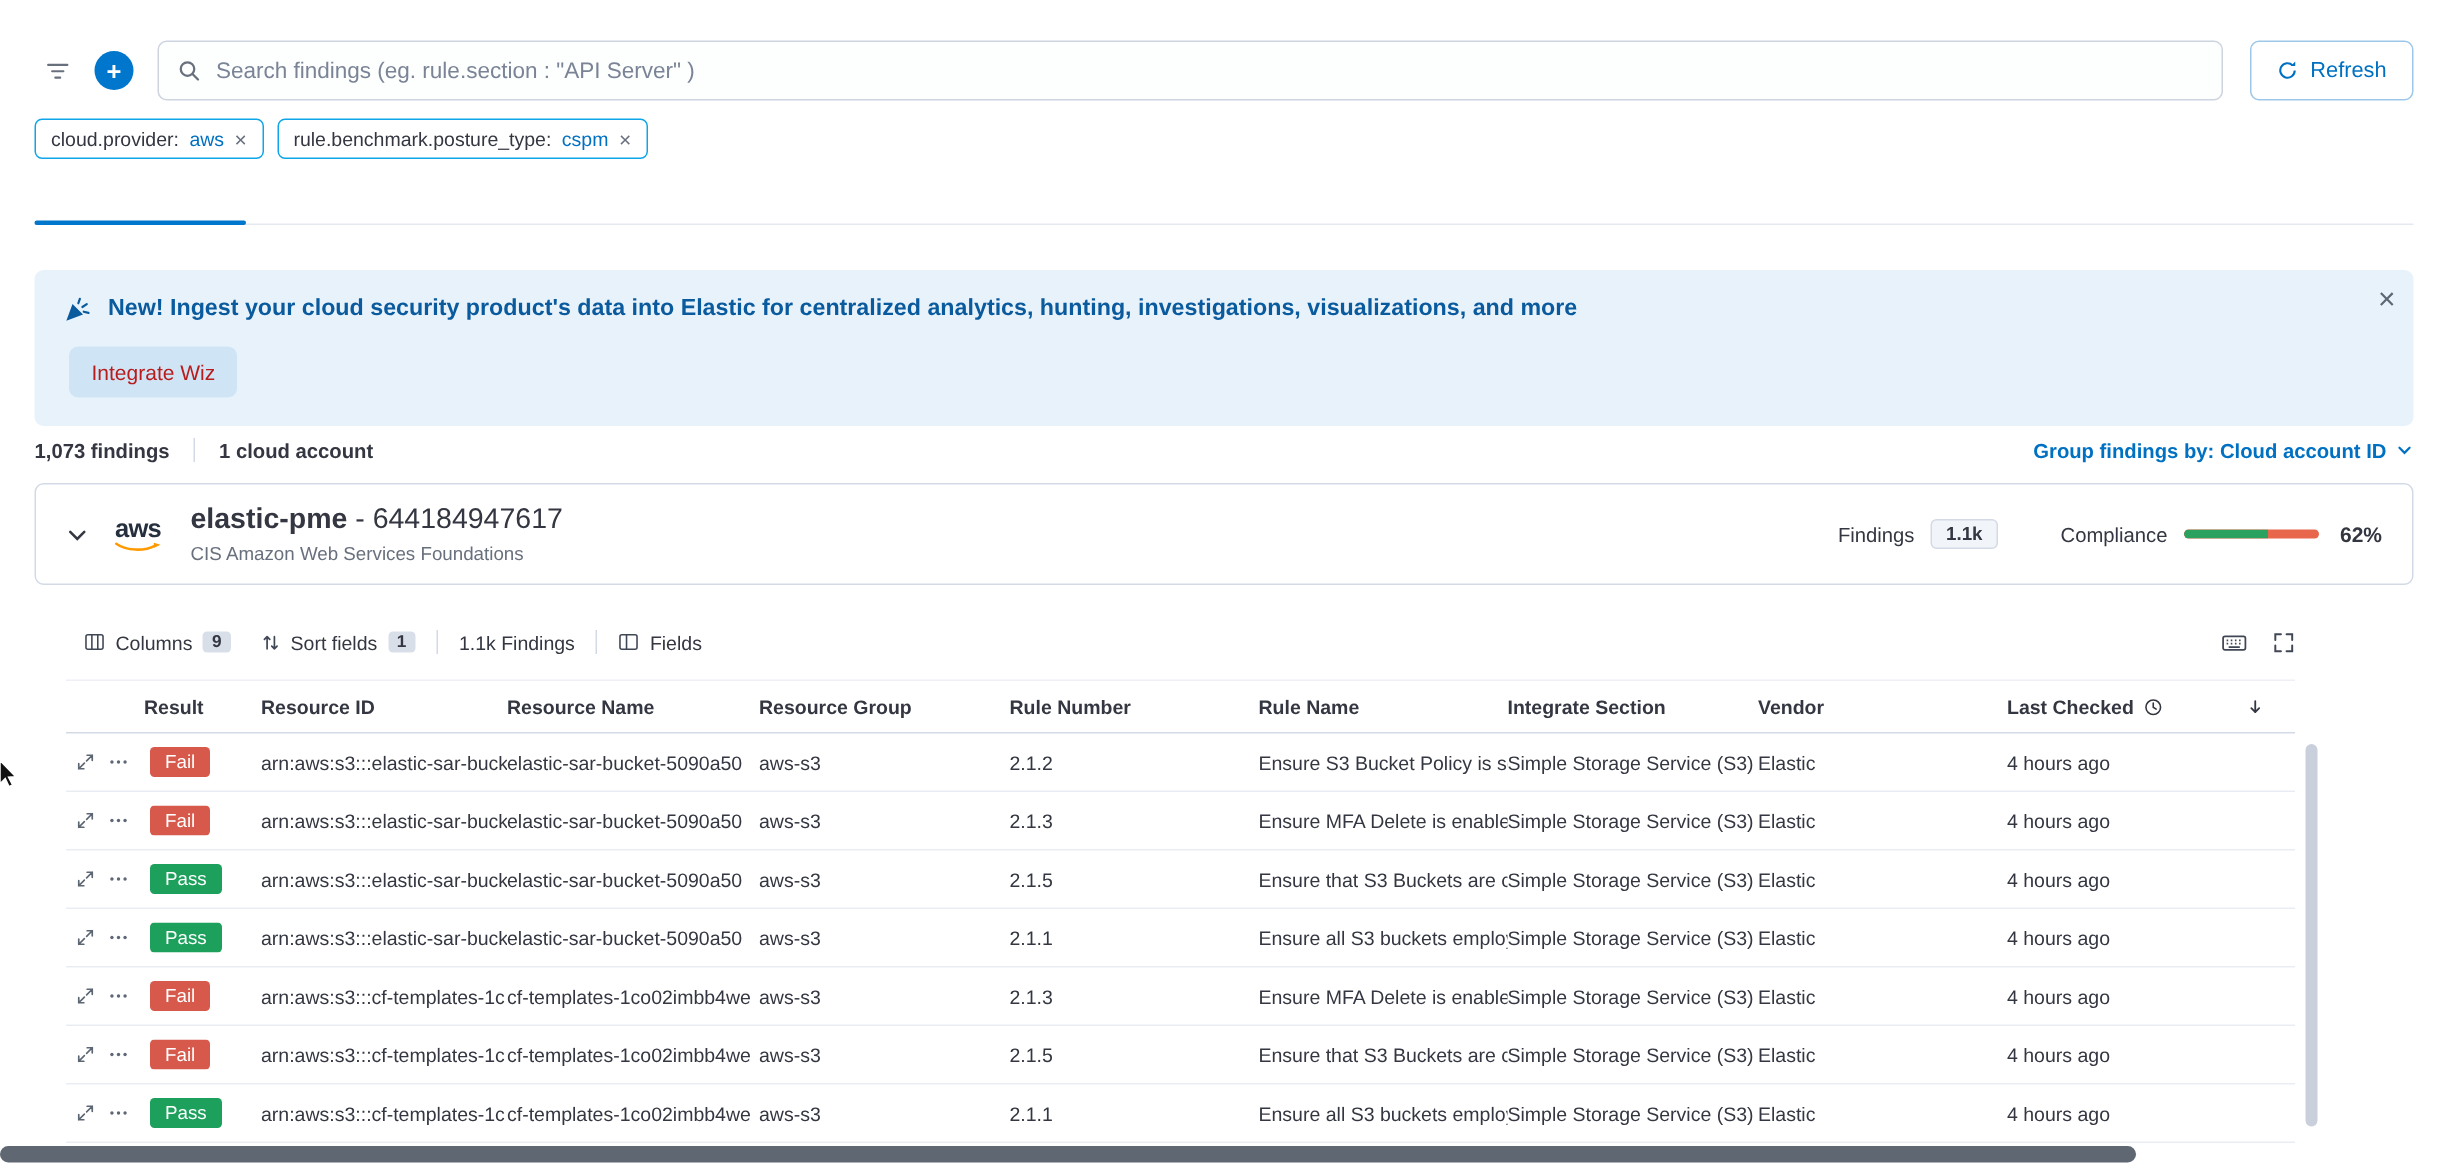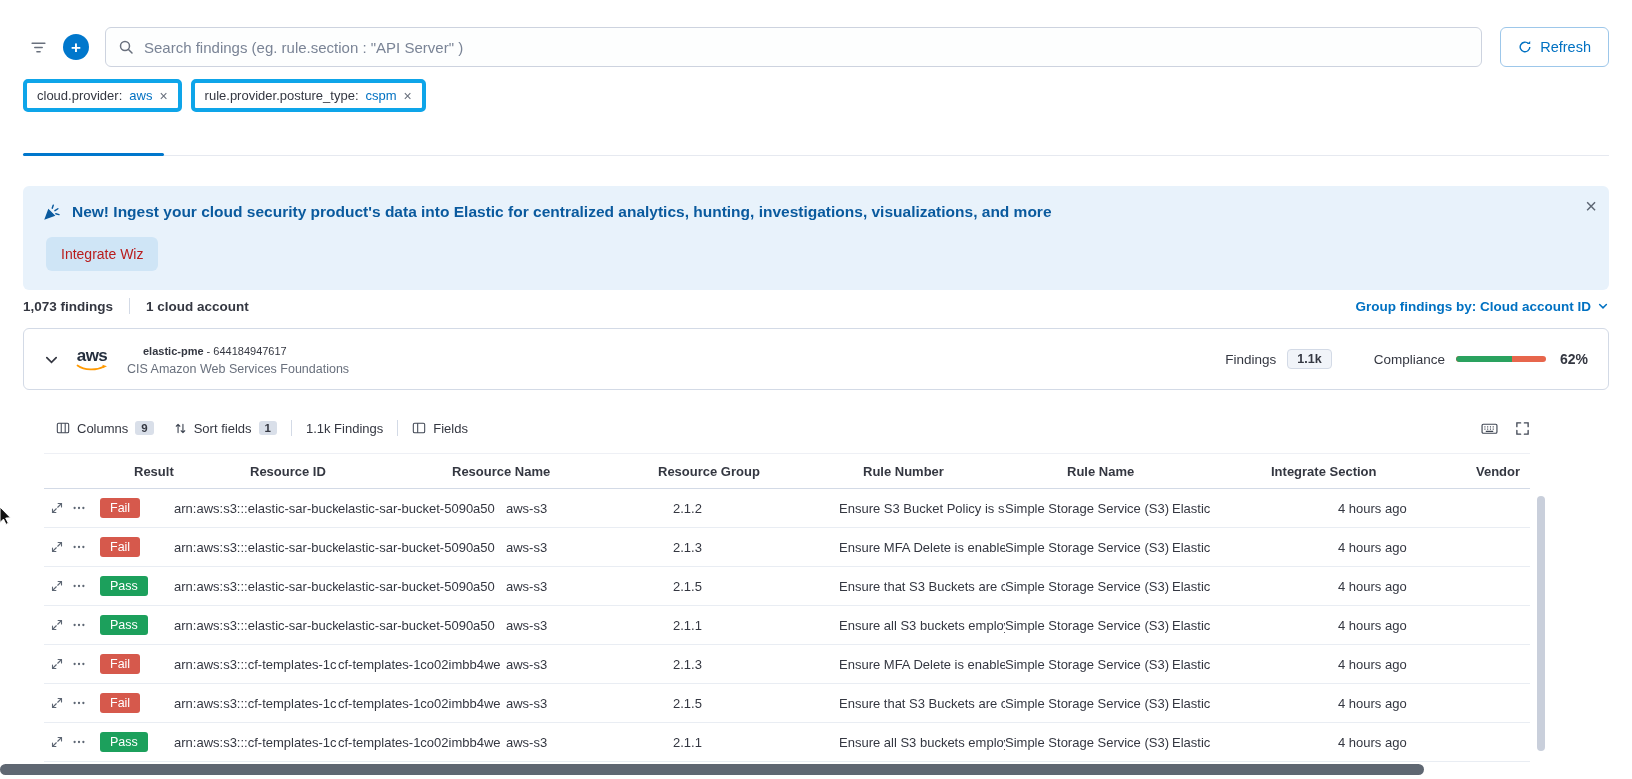--- a/index.html
+++ b/index.html
@@ -19,21 +19,21 @@
   .filter-btn { width:30px; height:30px; }
   .add-btn { width:26px; height:26px; border-radius:50%; background:#0077cc; color:#fff; font-size:17px; font-weight:700; line-height:1; }
   .search-box { flex:1; height:40px; display:flex; align-items:center; gap:10px; padding:0 12px; border:1px solid #cdd3df; border-radius:6px; background:#fdfefe; margin-left:6px; }
   .search-box input { flex:1; border:none; outline:none; background:transparent; font-family:inherit; font-size:15px; color:#343741; }
   .search-box input::placeholder { color:#7a8496; }
   .refresh-btn { height:40px; display:flex; align-items:center; gap:8px; padding:0 17px; margin-left:8px;
     border:1px solid #9dc7ea; border-radius:6px; background:#fff; color:#0071c2; font-size:14.5px; font-weight:500; cursor:pointer; }
 
   
   .filters-row { display:flex; gap:9px; margin-top:12px; }
-  .pill { display:flex; align-items:center; gap:7px; border:4px solid #0ea5e9; border-radius:5px; background:#fff; padding:5px 10px; font-size:13px; cursor:pointer; }
+  .pill { display:flex; align-items:center; gap:7px; border:1px solid #0ea5e9; border-radius:5px; background:#fff; padding:5px 10px; font-size:13px; cursor:pointer; }
   .pill .k { color:#343741; }
   .pill .v { color:#0071c2; font-weight:500; }
   .pill .x { color:#69707d; font-size:14px; line-height:1; cursor:pointer; }
 
   
   .tabstrip { margin-top:22px; height:22px; border-bottom:1px solid #e6e9f0; position:relative; }
   .active-tab { position:absolute; left:0; bottom:-1px; width:141px; height:22px; cursor:pointer; }
   .active-tab .underline { position:absolute; bottom:0; left:0; width:100%; height:3px; background:#0077cc; border-radius:2px; }
 
   
@@ -46,21 +46,21 @@
   .stats-row { margin-top:8px; display:flex; align-items:center; }
   .stat { font-size:13.5px; font-weight:600; color:#343741; }
   .v-div { width:1px; height:16px; background:#d3dae6; margin:0 16px; }
   .group-by { margin-left:auto; display:flex; align-items:center; gap:6px; color:#0071c2; font-size:13.5px; font-weight:600; cursor:pointer; }
 
   
   .account-card { margin-top:14px; border:1px solid #d3dae6; border-radius:6px; padding:13px 20px; display:flex; align-items:center; }
   .acc-chevron { margin-right:17px; cursor:pointer; display:flex; }
   .aws-logo { display:flex; flex-direction:column; align-items:center; margin-right:19px; }
   .aws-logo .t { font-weight:800; font-size:17px; letter-spacing:-0.5px; color:#252f3e; line-height:1; }
-  .acc-text .line1 { font-size:11px;margin-left:16px; }
+  .acc-text .line1 { font-size:19px; }
   .acc-text .nm { font-weight:700; }
   .acc-text .sub { margin-top:4px; font-size:12.5px; color:#69707d; }
   .acc-right { margin-left:auto; display:flex; align-items:center; }
   .fnd-group, .cmp-group { display:flex; align-items:center; gap:11px; font-size:13.5px; }
   .cmp-group { margin-left:42px; }
   .count-badge { background:#f1f4f9; border:1px solid #d3dae6; border-radius:4px; padding:2px 9px; font-size:12.5px; font-weight:600; }
   .cbar { width:90px; height:6px; border-radius:3px; background:#e7664c; overflow:hidden; }
   .cbar .fill { height:100%; background:#2aa25f; border-radius:3px 0 0 3px; }
   .cmp-pct { font-weight:700; font-size:14px; margin-left:3px; }
 
@@ -69,21 +69,21 @@
   .table-inner { margin-left:21px; width:1486px; }
   .grid-toolbar { display:flex; align-items:center; height:24px; margin-bottom:13px; padding-left:12px; }
   .tool { display:flex; align-items:center; gap:7px; font-size:13px; color:#343741; background:none; border:none; cursor:pointer; font-family:inherit; }
   .tool-badge { background:#d9dfe9; border-radius:3px; padding:1px 6px; font-size:11.5px; font-weight:600; color:#343741; }
   .tb-gap { width:20px; }
   .tb-div { width:1px; height:16px; background:#d3dae6; margin:0 14px; }
   .findings-lbl { font-size:13px; font-weight:500; }
   .tb-right { margin-left:auto; display:flex; align-items:center; gap:17px; color:#404754; }
 
   .grid-row { display:grid; grid-template-columns:48px 82px 164px 168px 167px 166px 166px 167px 166px 192px; align-items:center; }
-  .ghead { border-top:1px solid #eef0f5; border-bottom:1px solid #d3dae6; height:36px;gap:38px; }
+  .ghead { border-top:1px solid #eef0f5; border-bottom:1px solid #d3dae6; height:36px; }
   .th { font-weight:700; font-size:13px; white-space:nowrap; overflow:hidden; padding-right:8px; cursor:pointer; }
   .th.result { padding-left:4px; }
   .th-last { display:flex; align-items:center; gap:6px; }
   .th-last .sort-arrow { margin-left:auto; margin-right:12px; display:flex; }
   .tr { height:39px; border-bottom:1px solid #e9edf3; }
   .td { font-size:13px; white-space:nowrap; overflow:hidden; padding-right:8px; }
   .td.actions { display:flex; align-items:center; gap:9px; padding-left:7px; color:#5d6673; overflow:visible; }
   .td.actions .a { cursor:pointer; display:flex; }
   .badge { display:inline-block; margin-left:8px; color:#fff; border-radius:3px; font-size:12.5px; font-weight:500; padding:3px 10px; min-width:22px; text-align:center; }
   .badge.fail { background:#d6594c; }
@@ -127,21 +127,21 @@
 
   <div class="filters-row">
 
       <span class="pill">
         <span class="k">cloud.provider:</span>
         <span class="v">aws</span>
         <span class="x">×</span>
       </span>
 
       <span class="pill">
-        <span class="k">rule.provider.posture_type:</span>
+        <span class="k">rule.benchmark.posture_type:</span>
         <span class="v">cspm</span>
         <span class="x">×</span>
       </span>
     </div>
 
   <div class="tabstrip">
     <span class="active-tab">
       <span class="underline"></span>
     </span>
   </div>

